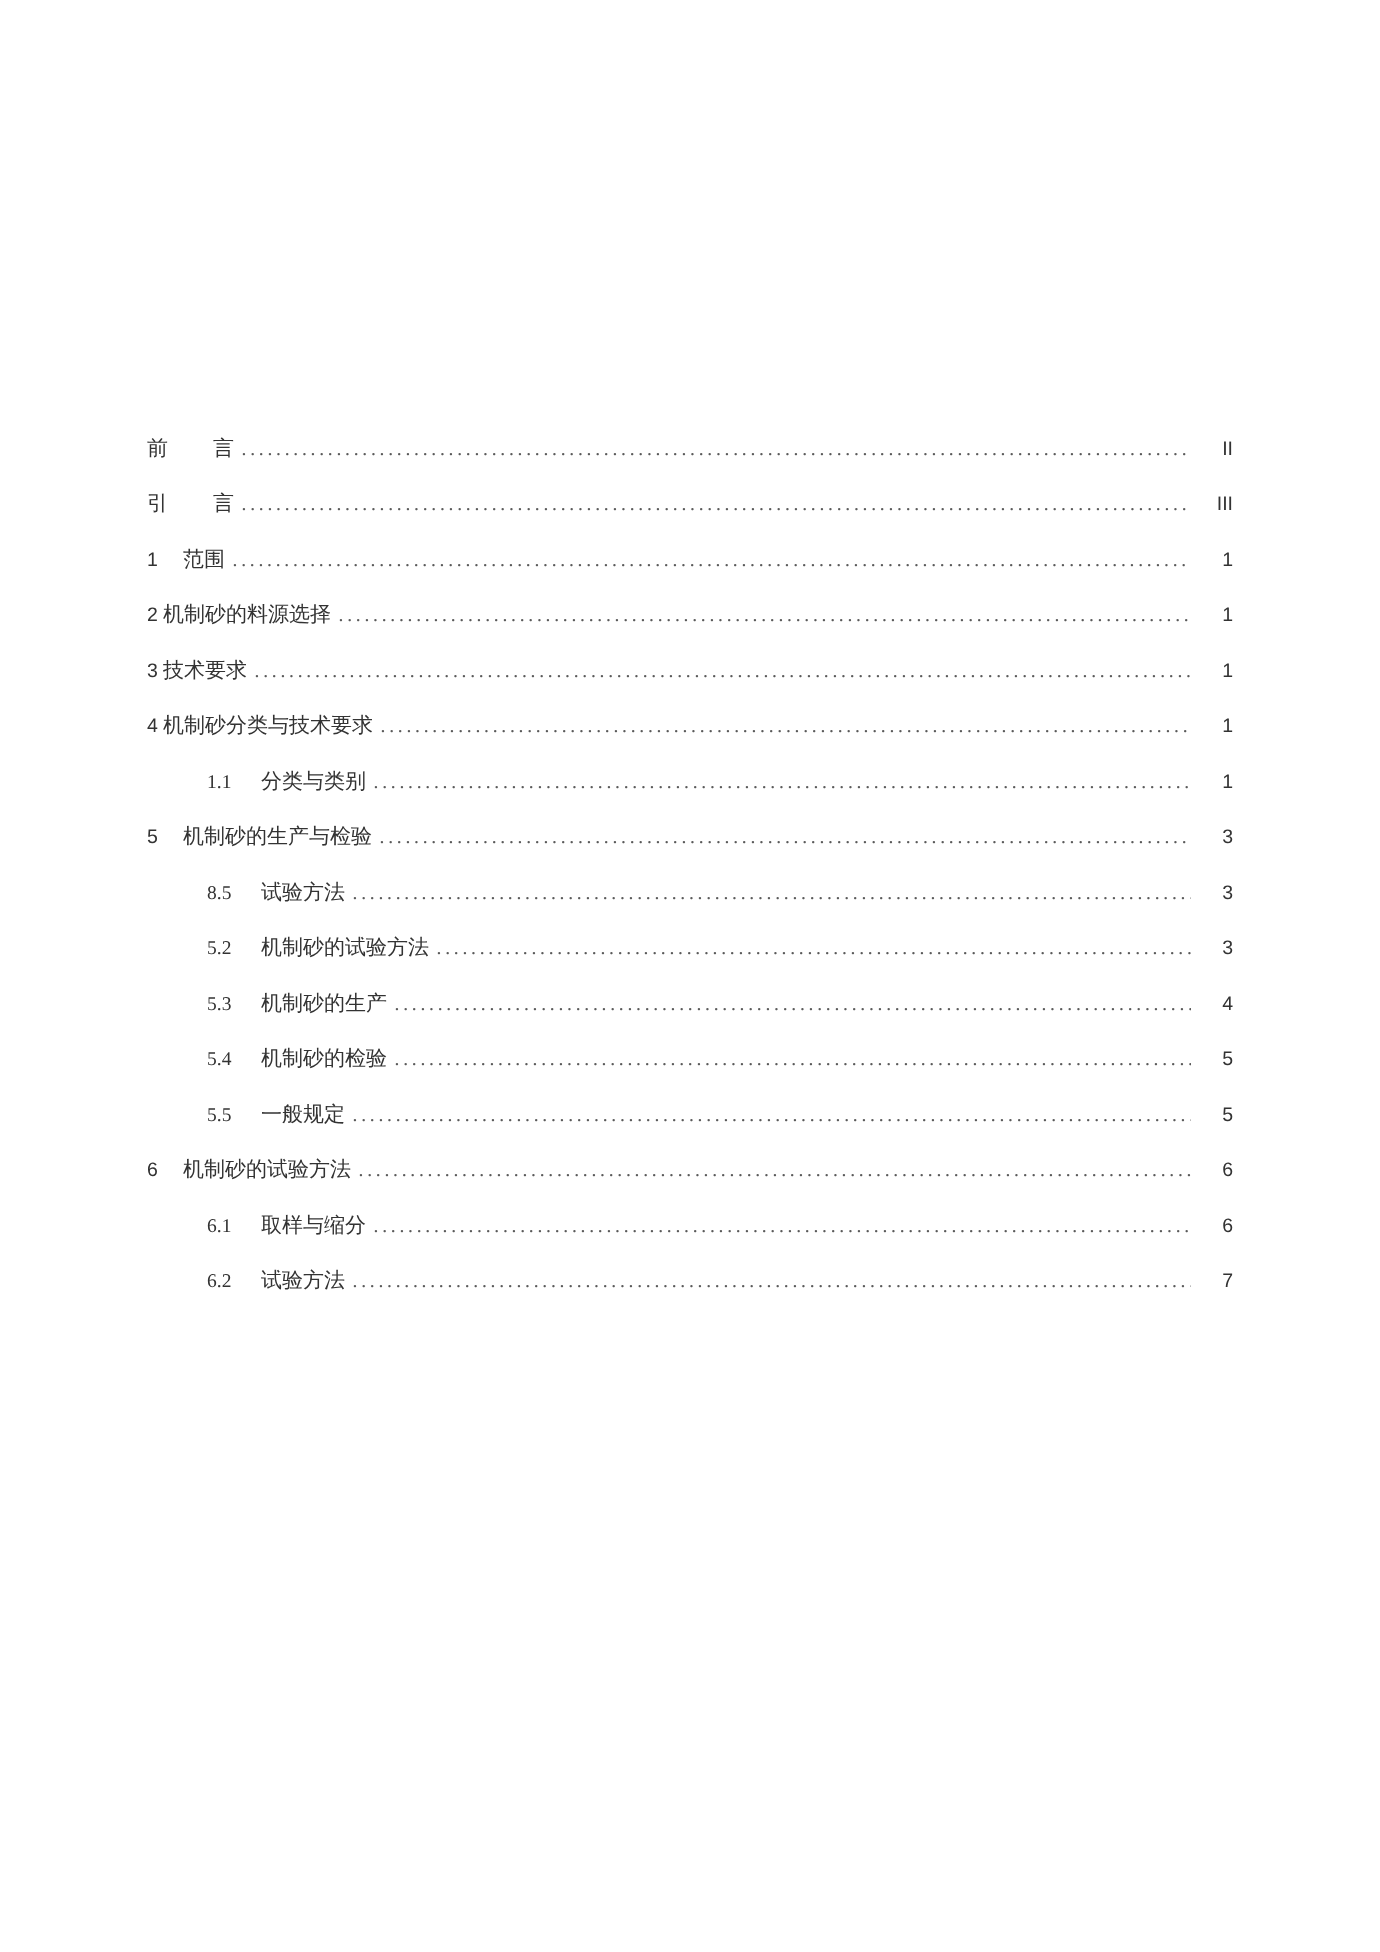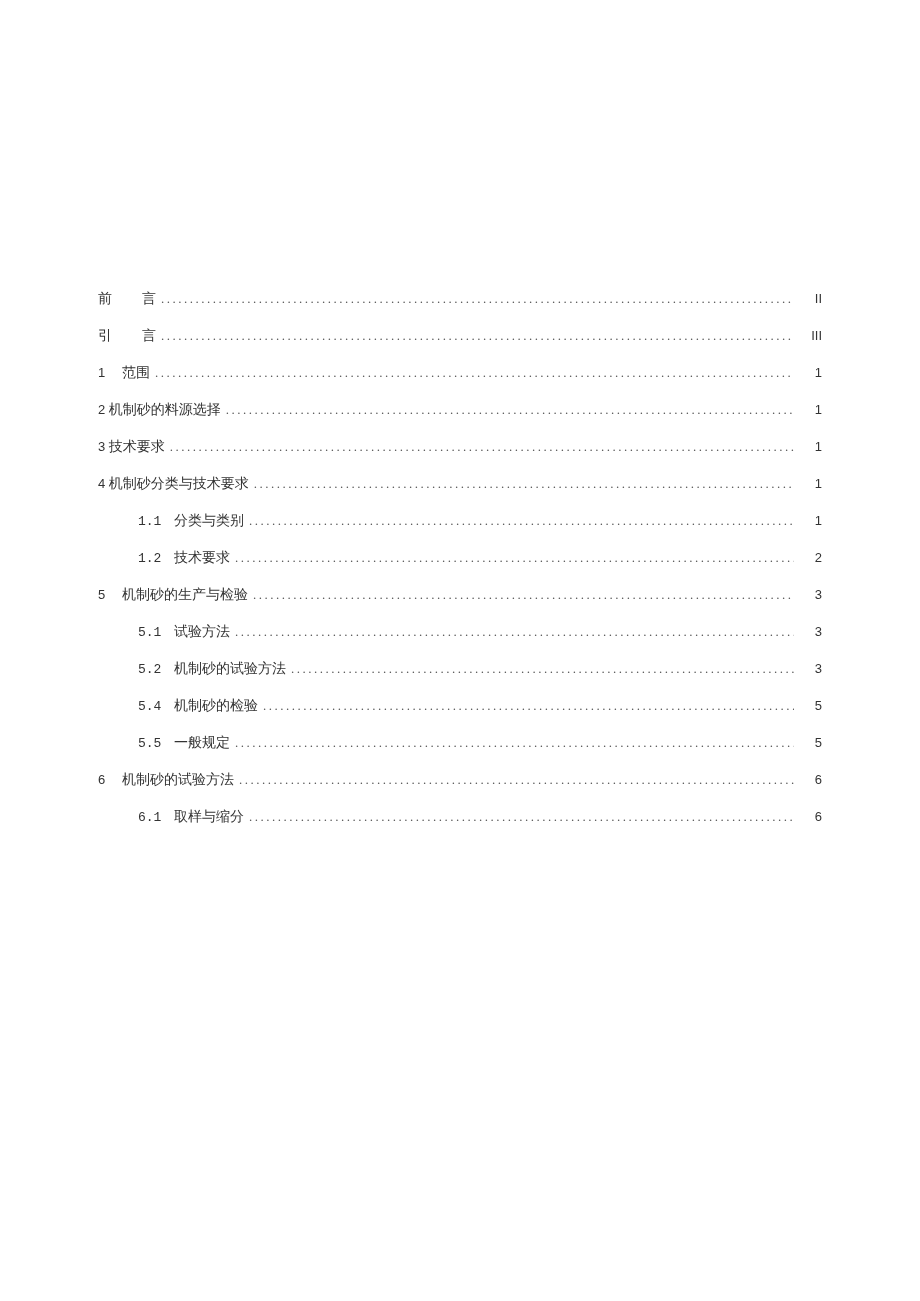--- a/index.html
+++ b/index.html
@@ -55,21 +55,21 @@
       text-align: right;
       margin-left: 16px;
     }
     .level-0 {
       padding-left: 0;
     }
     .level-1 {
       padding-left: 40px;
     }
     .sub-num {
-      font-family: Liberation Mono, monospace;
+      font-family: Liberation Serif, serif;
       font-size: 13px;
       flex-shrink: 0;
       min-width: 36px;
     }
     .num-prefix {
       font-family: Arial, sans-serif;
       font-size: 13px;
     }
     .chap-num {
       display: inline-block;
@@ -122,48 +122,48 @@
     <span class="page-num">1</span>
   </div>
 
   <div class="toc-entry level-1">
     <span class="sub-num">1.1</span>
     <span class="entry-title">分类与类别</span>
     <span class="dots"></span>
     <span class="page-num">1</span>
   </div>
 
-  <div class="toc-entry level-1">
-    <span class="sub-num">1.2</span>
-    <span class="entry-title">技术要求</span>
-    <span class="dots"></span>
-    <span class="page-num">2</span>
-  </div>
 
   <div class="toc-entry level-0">
     <span class="chap-num">5</span>
     <span class="entry-title">机制砂的生产与检验</span>
     <span class="dots"></span>
     <span class="page-num">3</span>
   </div>
 
   <div class="toc-entry level-1">
-    <span class="sub-num">5.1</span>
+    <span class="sub-num">8.5</span>
     <span class="entry-title">试验方法</span>
     <span class="dots"></span>
     <span class="page-num">3</span>
   </div>
 
   <div class="toc-entry level-1">
     <span class="sub-num">5.2</span>
     <span class="entry-title">机制砂的试验方法</span>
     <span class="dots"></span>
     <span class="page-num">3</span>
   </div>
 
+  <div class="toc-entry level-1">
+    <span class="sub-num">5.3</span>
+    <span class="entry-title">机制砂的生产</span>
+    <span class="dots"></span>
+    <span class="page-num">4</span>
+  </div>
 
   <div class="toc-entry level-1">
     <span class="sub-num">5.4</span>
     <span class="entry-title">机制砂的检验</span>
     <span class="dots"></span>
     <span class="page-num">5</span>
   </div>
 
   <div class="toc-entry level-1">
     <span class="sub-num">5.5</span>
@@ -179,14 +179,20 @@
     <span class="page-num">6</span>
   </div>
 
   <div class="toc-entry level-1">
     <span class="sub-num">6.1</span>
     <span class="entry-title">取样与缩分</span>
     <span class="dots"></span>
     <span class="page-num">6</span>
   </div>
 
+  <div class="toc-entry level-1">
+    <span class="sub-num">6.2</span>
+    <span class="entry-title">试验方法</span>
+    <span class="dots"></span>
+    <span class="page-num">7</span>
+  </div>
 
 </div>
 
 </body></html>

